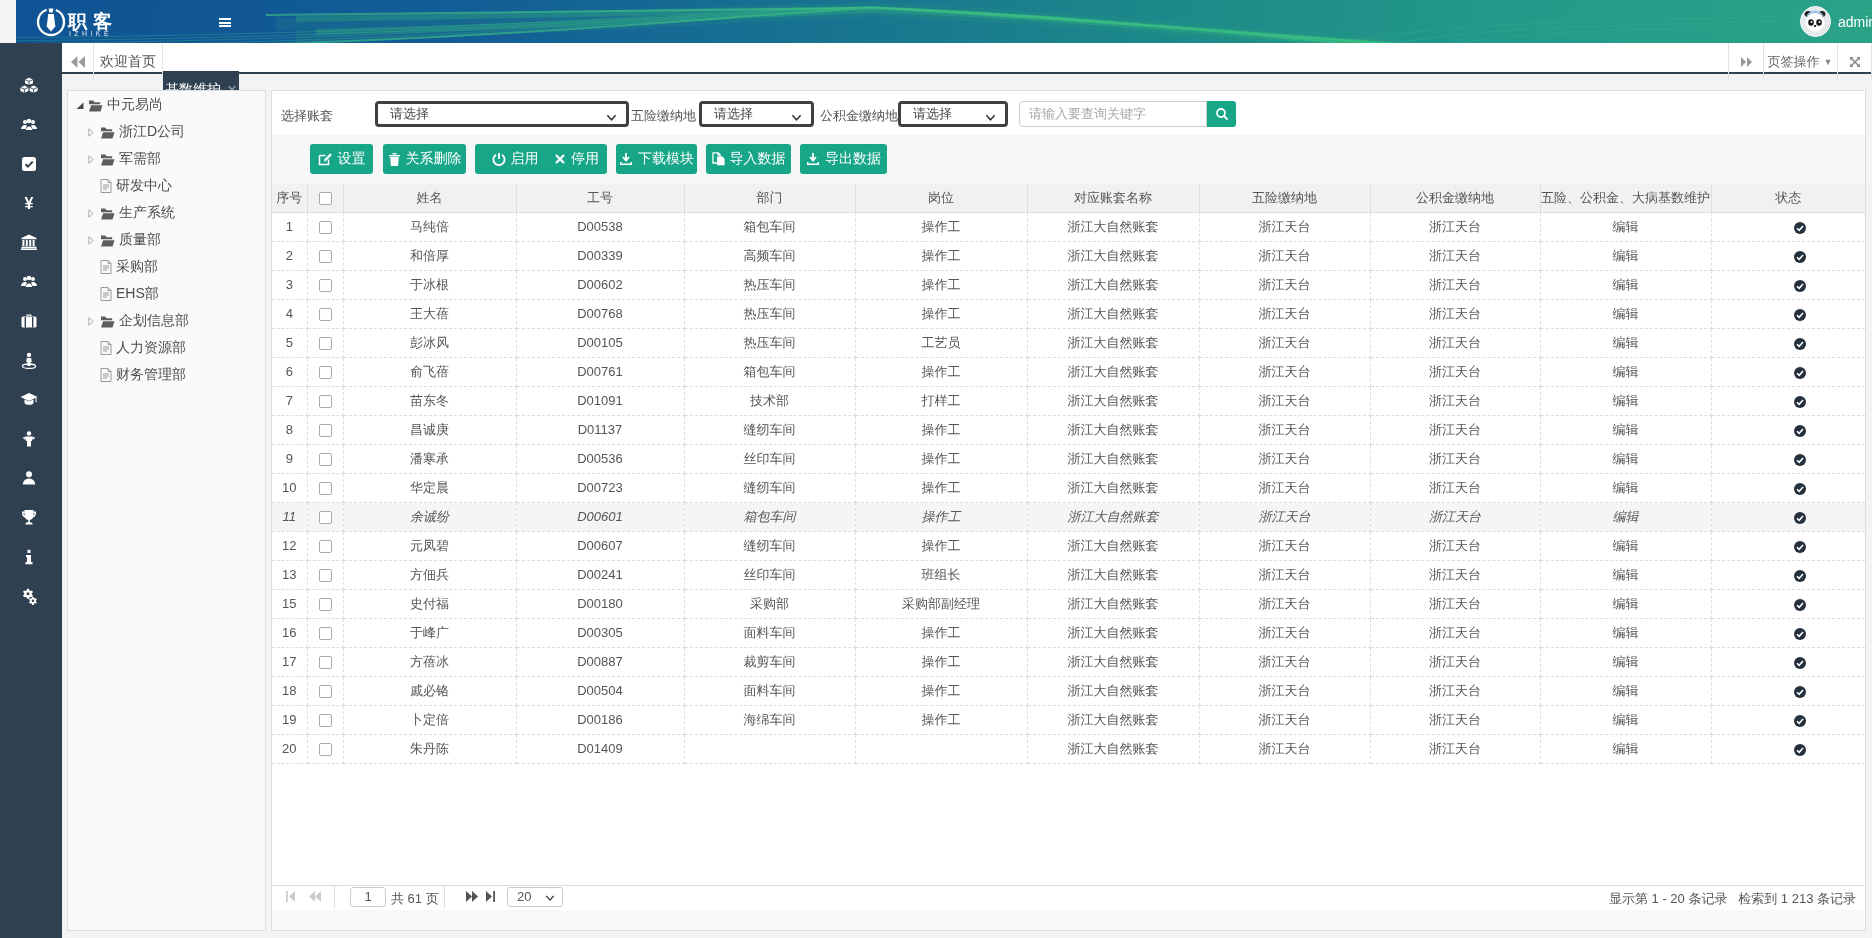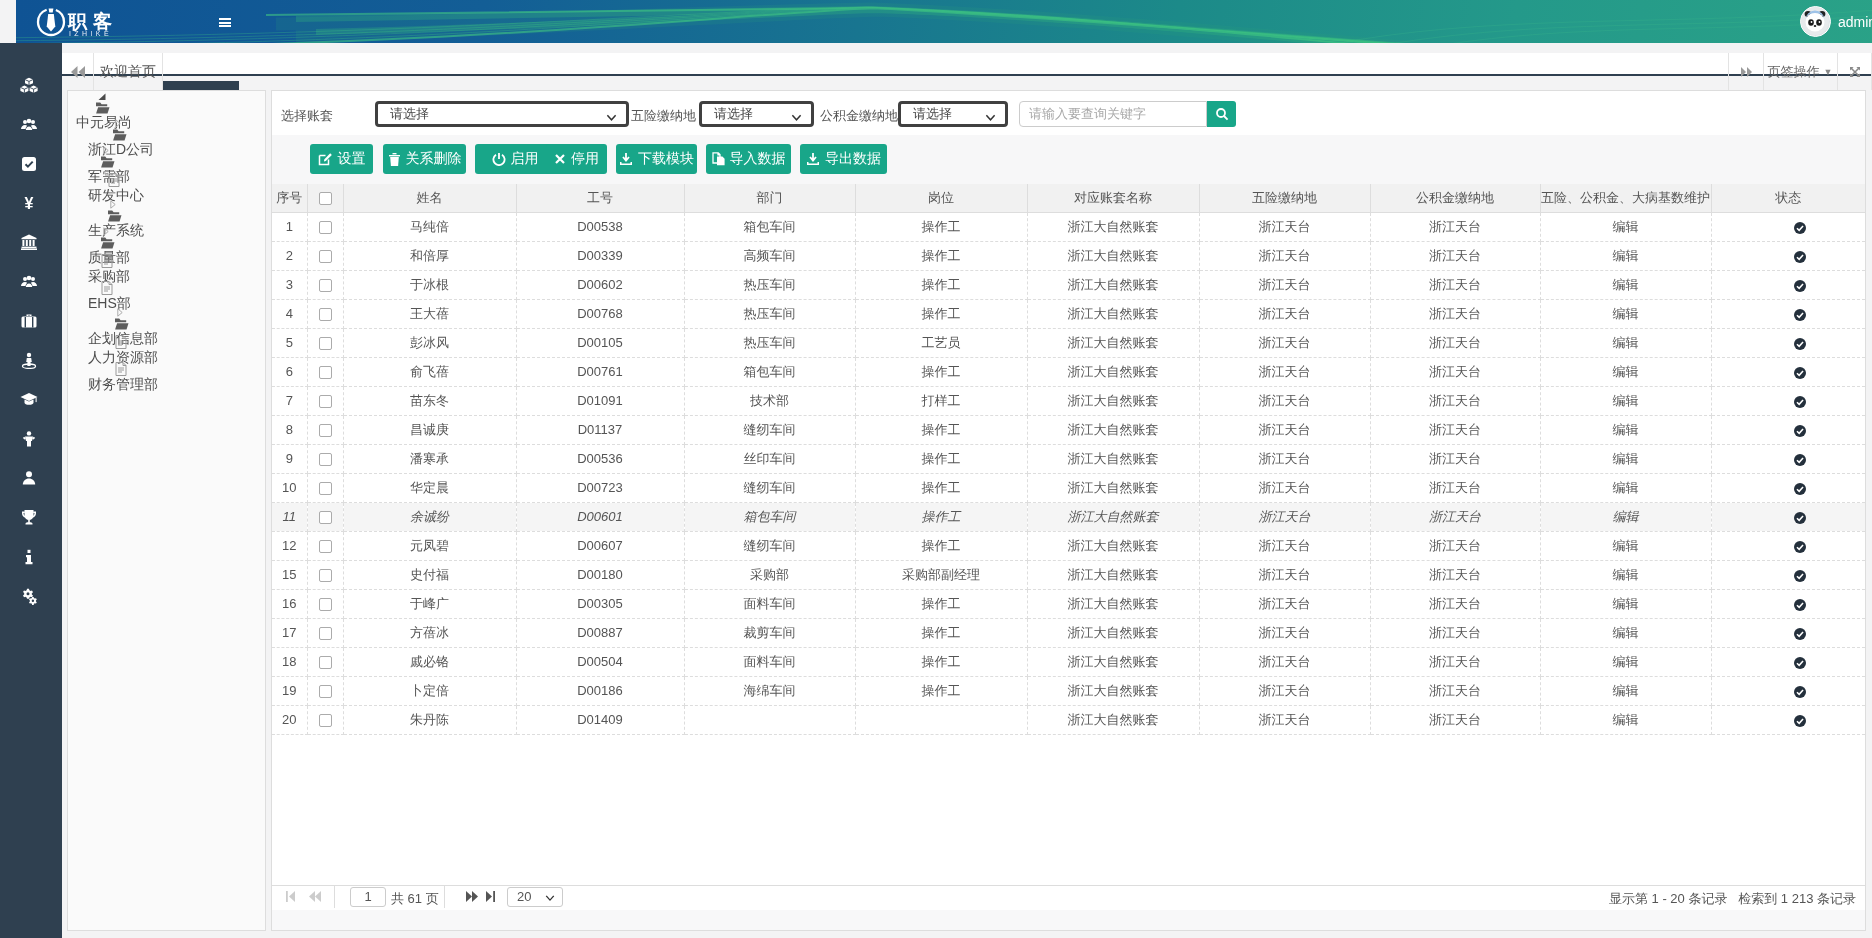--- a/index.html
+++ b/index.html
@@ -13,31 +13,31 @@
 #burger div { height:2px; background:#fff; margin-bottom:1.6px; }
 #avatar { position:absolute; left:1784px; top:6px; width:31px; height:31px; border-radius:50%; border:1.6px solid #fff; background:#dfe3e6; overflow:hidden; }
 #adminname { position:absolute; left:1822px; top:14px; color:#fff; font-size:14px; }
 
 
 #sidebar { position:absolute; left:0; top:43px; width:62px; height:895px; background:#2f4050; }
 .sic { position:absolute; left:20px; width:18px; height:18px; }
 .sic svg { width:18px; height:18px; display:block; }
 
 
-#tabbar { position:absolute; left:62px; top:53px; width:1810px; height:23px; background:#fff; border-bottom:2px solid #2f4050; }
+#tabbar { position:absolute; left:62px; top:43px; width:1810px; height:31px; background:#fff; border-bottom:2px solid #2f4050; }
 .tbtn { position:absolute; top:0; height:37px; border-right:1px solid #e3e3e3; display:flex; align-items:center; justify-content:center; }
 .tab { position:absolute; top:0; height:37px; display:flex; align-items:center; justify-content:center; font-size:14px; color:#555; }
 #tab2 { background:#2f4050; color:#fff;margin-top:28px; }
 #tab2 .x { color:#8a97a3; font-size:12px; margin-left:6px; font-weight:bold; }
 
 
 #treepanel { position:absolute; left:67px; top:90px; width:199px; height:841px; background:#fafafa; border:1px solid #ddd; }
 #mainpanel { position:absolute; left:271px; top:90px; width:1595px; height:841px; background:#fff; border:1px solid #ddd; }
 
-.ti { position:absolute; height:26px; display:flex; align-items:center;flex-direction:column; }
+.ti { position:absolute; height:26px; display:flex; align-items:center; }
 .caret-open { width:8px; height:9px; margin-right:4px; display:flex; align-items:center; }
 
 .caret-c { width:6px; height:9px; margin-right:6px; display:flex; align-items:center; }
 .tico { margin-right:4px; display:flex; align-items:center; }
 .tl { font-size:14px; color:#4d4d4d; }
 
 
 .flabel { position:absolute; top:107px; font-size:13px; color:#555; }
 .fsel { position:absolute; top:101px; height:26px; border:3px solid #404040; border-radius:4px; background:#fff; font-size:13px; color:#444; display:flex; align-items:center; padding-left:12px; }
 .fsel svg { position:absolute; right:9px; top:8px; }
@@ -710,20 +710,36 @@
         <td>浙江大自然账套</td>
         <td>浙江天台</td>
         <td>浙江天台</td>
         <td>编辑</td>
         <td class="st"><svg width="12" height="12" viewBox="0 0 13 13">
             <circle cx="6.5" cy="6.5" r="6.5" fill="#24303c"></circle>
             <path d="M3.2 6.8 L5.6 9.0 L9.8 4.4" stroke="#fff" stroke-width="1.7" fill="none"></path>
           </svg></td>
       </tr>
 <tr>
+        <td>13</td>
+        <td><span class="cb"></span></td>
+        <td>方佃兵</td>
+        <td>D00241</td>
+        <td>丝印车间</td>
+        <td>班组长</td>
+        <td>浙江大自然账套</td>
+        <td>浙江天台</td>
+        <td>浙江天台</td>
+        <td>编辑</td>
+        <td class="st"><svg width="12" height="12" viewBox="0 0 13 13">
+            <circle cx="6.5" cy="6.5" r="6.5" fill="#24303c"></circle>
+            <path d="M3.2 6.8 L5.6 9.0 L9.8 4.4" stroke="#fff" stroke-width="1.7" fill="none"></path>
+          </svg></td>
+      </tr>
+<tr>
         <td>15</td>
         <td><span class="cb"></span></td>
         <td>史付福</td>
         <td>D00180</td>
         <td>采购部</td>
         <td>采购部副经理</td>
         <td>浙江大自然账套</td>
         <td>浙江天台</td>
         <td>浙江天台</td>
         <td>编辑</td>

